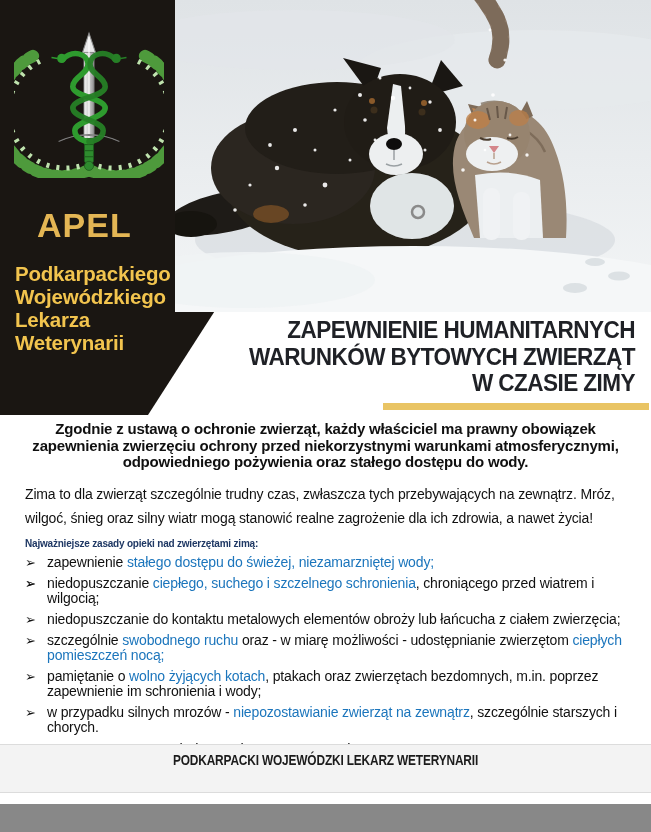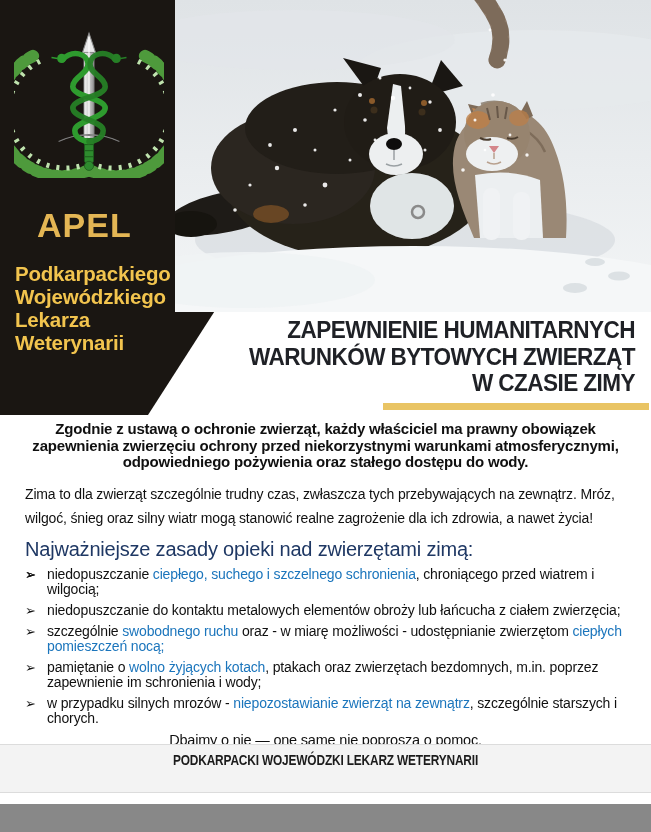--- a/index.html
+++ b/index.html
@@ -44,21 +44,21 @@
   .content{position:absolute;left:0;right:0;top:421px;color:#101010;}
   .lead{
     margin:0 30px;text-align:center;font-weight:bold;
     font-size:15px;line-height:16.5px;letter-spacing:-0.2px;
   }
   .para{
     margin:11px 20px 0 25px;font-size:14px;line-height:24px;
     letter-spacing:-0.15px;
   }
   .list-heading{
-    margin:8px 20px 2px 25px;font-weight:normal;font-size:20px;
+    margin:8px 20px 2px 25px;font-weight:bold;font-size:10px;
     color:var(--navy,#1F3864);letter-spacing:-0.2px;
   }
   ul.rules{list-style:none;margin:0 20px 0 25px;padding:0;}
   ul.rules li{
     position:relative;margin-top:6px;padding-left:22px;
     font-size:14px;line-height:15px;letter-spacing:-0.15px;
   }
   ul.rules li .marker{
     position:absolute;left:0;top:0;font-size:13px;color:#111;
     font-family:"DejaVu Sans",sans-serif;
@@ -230,21 +230,21 @@
     <div>WARUNKÓW BYTOWYCH ZWIERZĄT</div>
     <div>W CZASIE ZIMY</div>
   </div>
   <div class="accent-bar"></div>
 
   <div class="content">
     <p class="lead">Zgodnie z ustawą o ochronie zwierząt, każdy właściciel ma prawny obowiązek zapewnienia zwierzęciu ochrony przed niekorzystnymi warunkami atmosferycznymi, odpowiedniego pożywienia oraz stałego dostępu do wody.</p>
     <p class="para">Zima to dla zwierząt szczególnie trudny czas, zwłaszcza tych przebywających na zewnątrz. Mróz, wilgoć, śnieg oraz silny wiatr mogą stanowić realne zagrożenie dla ich zdrowia, a nawet życia!</p>
     <p class="list-heading">Najważniejsze zasady opieki nad zwierzętami zimą:</p>
     <ul class="rules">
-      <li><span class="marker">➢</span></li>
+      <li><span class="marker">➢</span><span><span>zapewnienie </span><span class="hl">stałego dostępu do świeżej, niezamarzniętej wody;</span></span></li>
       <li><span class="marker">➢</span></li>
       <li><span class="marker">➢</span><span><span>niedopuszczanie </span><span class="hl">ciepłego, suchego i szczelnego schronienia</span><span>, chroniącego przed wiatrem i wilgocią;</span></span></li>
       <li><span class="marker">➢</span><span><span>niedopuszczanie do kontaktu metalowych elementów obroży lub łańcucha z ciałem zwierzęcia;</span></span></li>
       <li><span class="marker">➢</span><span><span>szczególnie </span><span class="hl">swobodnego ruchu</span><span> oraz - w miarę możliwości - udostępnianie zwierzętom </span><span class="hl">ciepłych pomieszczeń nocą;</span></span></li>
       <li><span class="marker">➢</span><span><span>pamiętanie o </span><span class="hl">wolno żyjących kotach</span><span>, ptakach oraz zwierzętach bezdomnych, m.in. poprzez zapewnienie im schronienia i wody;</span></span></li>
       <li><span class="marker">➢</span><span><span>w przypadku silnych mrozów - </span><span class="hl">niepozostawianie zwierząt na zewnątrz</span><span>, szczególnie starszych i chorych.</span></span></li>
     </ul>
     <p class="closing">Dbajmy o nie — one same nie poproszą o pomoc.</p>
   </div>
 

